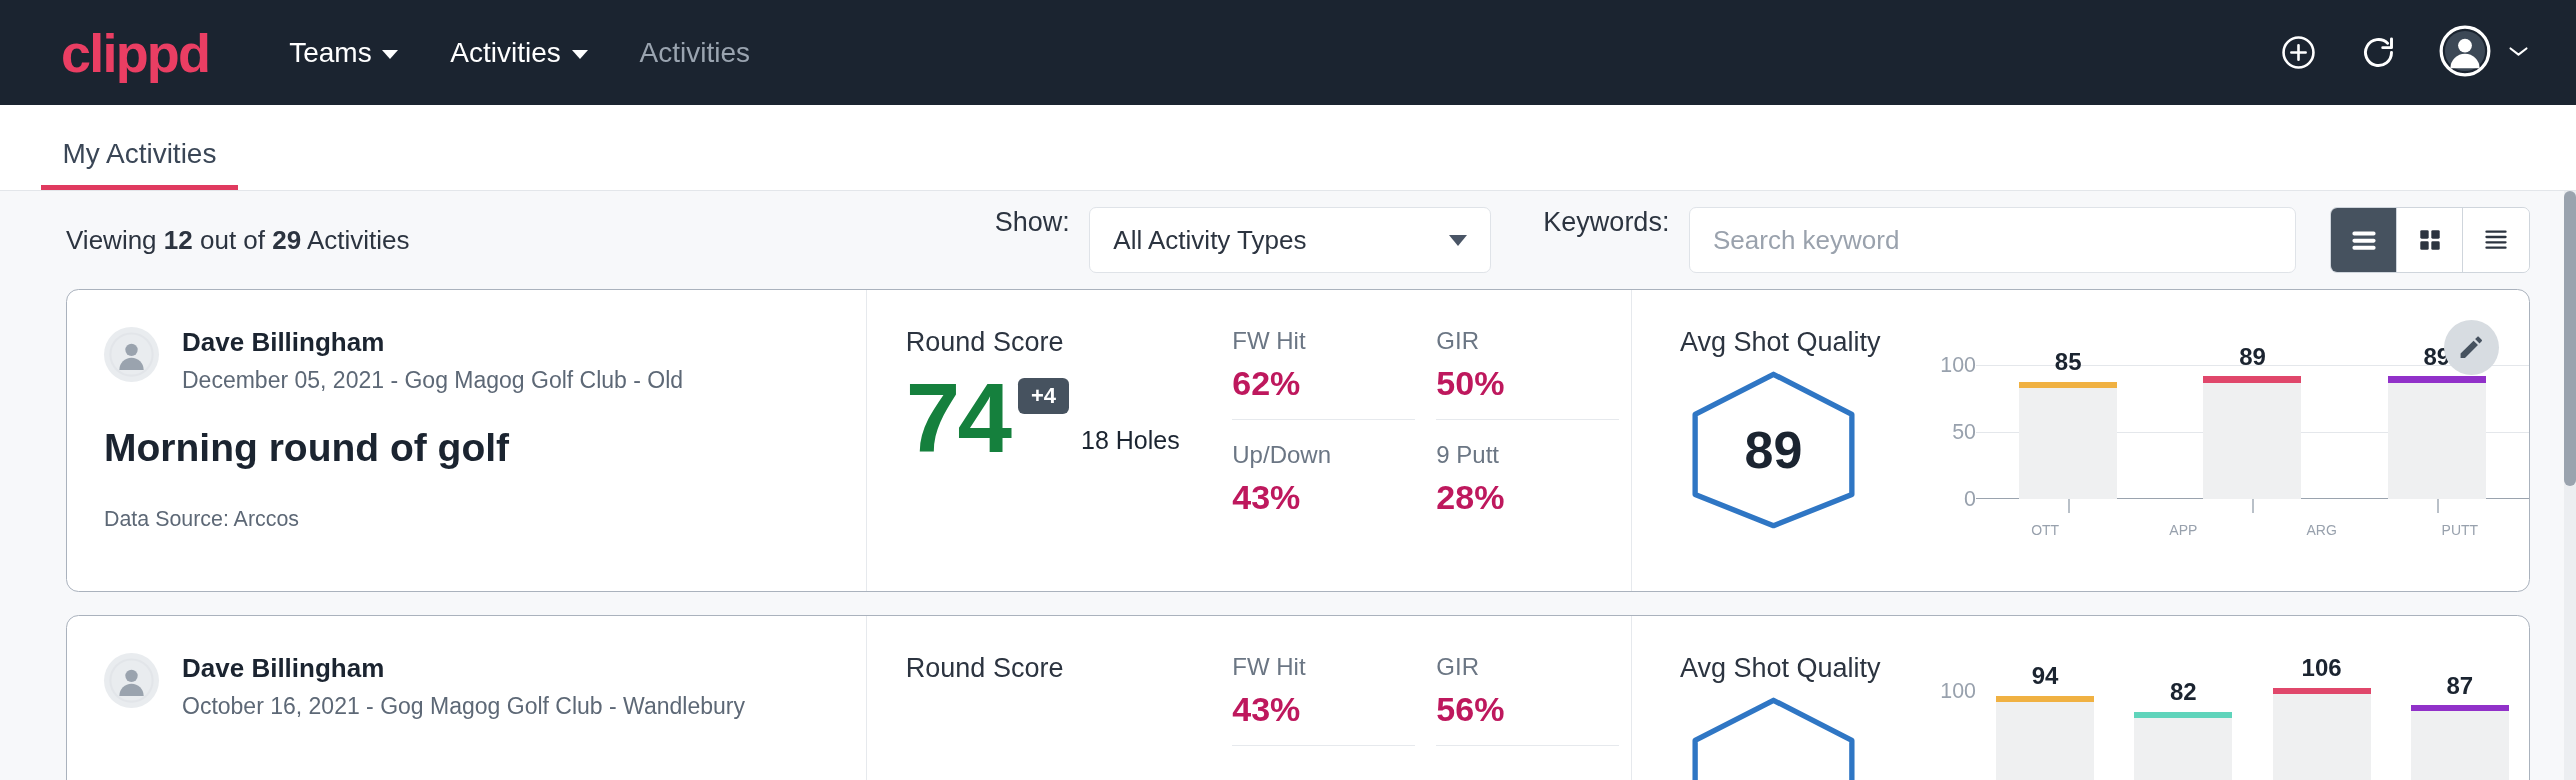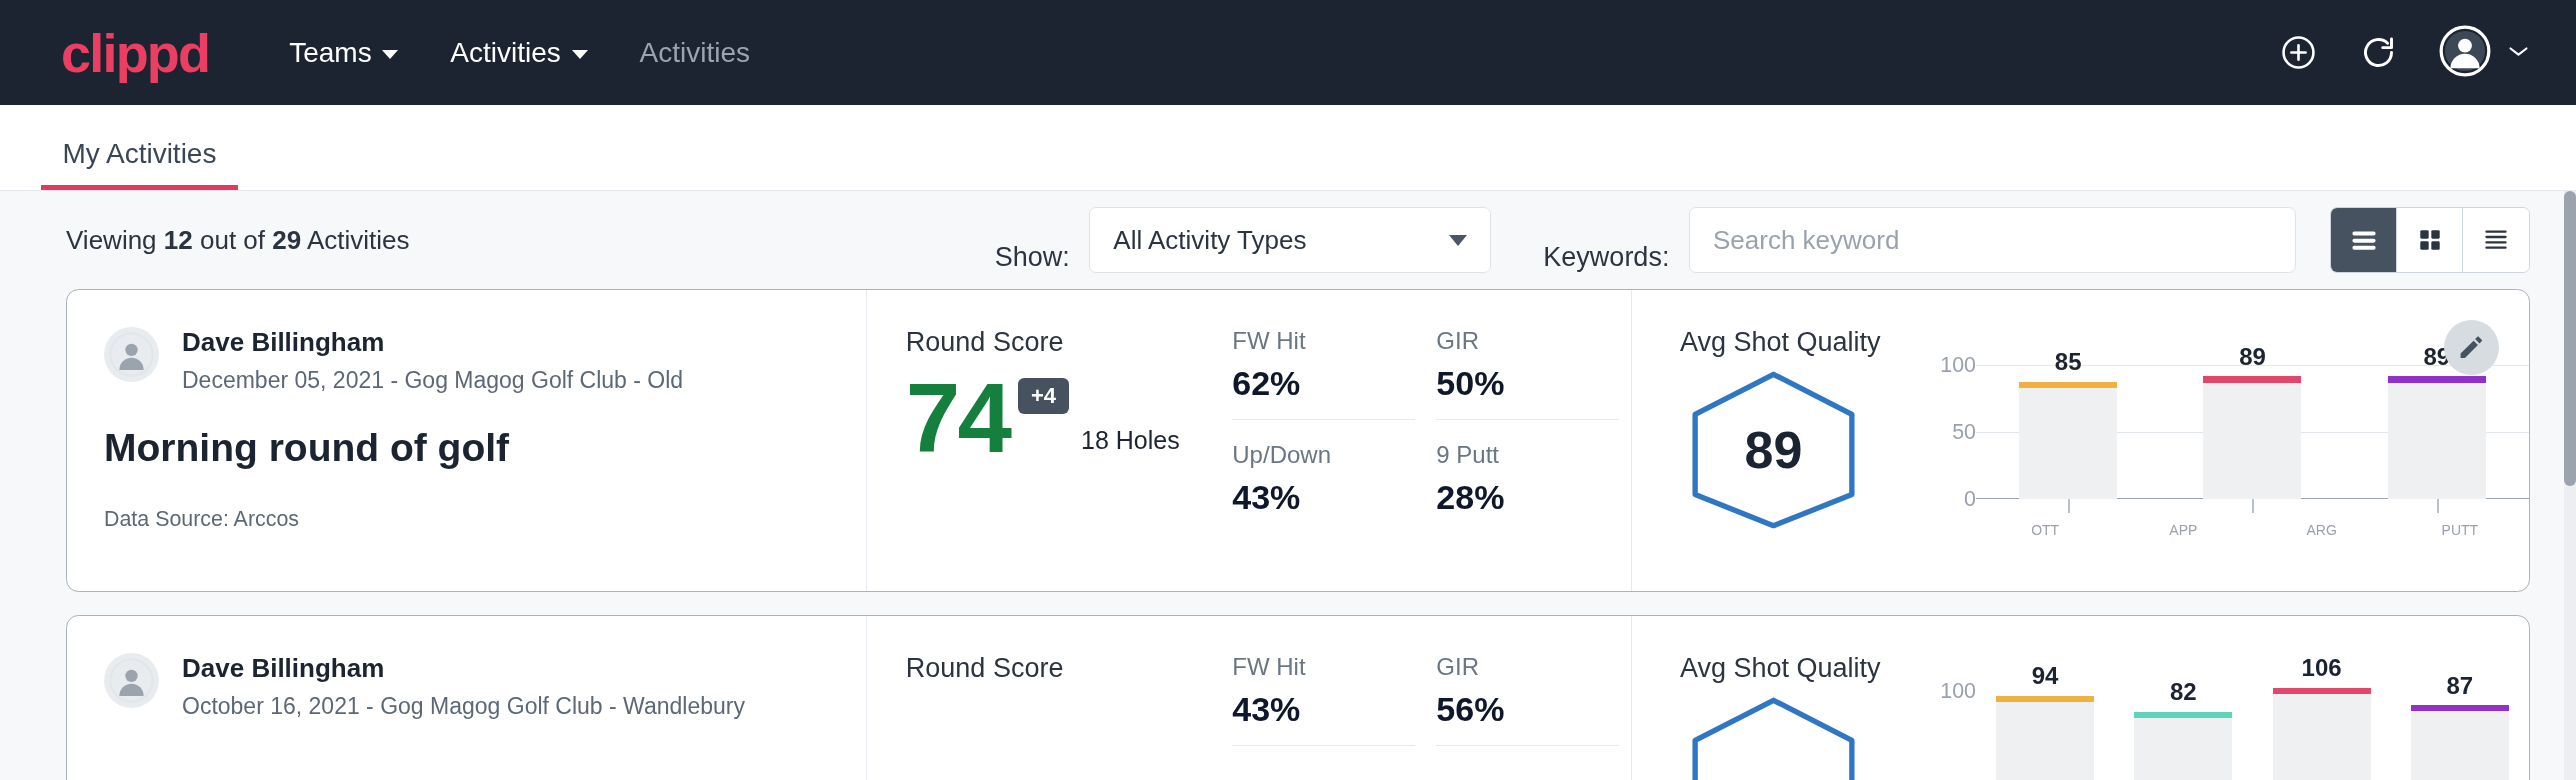--- a/index.html
+++ b/index.html
@@ -78,21 +78,21 @@
     display: flex;
     align-items: center;
     padding: 0 46px 0 66px;
     background: #f7f8fa;
   }
   .viewing { font-size: 26px; color: #2c3440; }
   .viewing b { font-weight: 700; }
   .filter-right {
     margin-left: auto;
     display: flex;
-    align-items: flex-end;
+    align-items: flex-start;
     gap: 0;
   }
   .lbl { font-size: 27px; color: #2c3440; margin-right: 19.6px; }
   .select {
     width: 402px; height: 66px;
     background: #fff;
     border: 0.9px solid #dfe3e8;
     border-radius: 7.1px;
     display: flex; align-items: center;
     padding: 0 23px;
@@ -187,21 +187,21 @@
     display: grid;
     grid-template-columns: 1fr 1fr;
     grid-template-rows: auto auto;
     column-gap: 21.4px;
     align-content: start;
     border-right: 0.9px solid #e6e9ed;
   }
   .stat { padding-right: 32px; }
   .stat.bord { border-bottom: 0.9px solid #e6e9ed; padding-bottom: 16px; }
   .stat-k { font-size: 24px; color: #6b7684; }
-  .stat-v { font-size: 34px; font-weight: 700; color: #0f172a; margin-top: 9px; }
+  .stat-v { font-size: 34px; font-weight: 700; color: #be185d; margin-top: 9px; }
   .stat.r2 { margin-top: 21.4px; }
 
   .col-quality { flex: 1; padding: 37px 0 0 48px; display: flex; flex-direction: column; }
   .q-body { display: flex; align-items: flex-start; margin-top: 7.1px; }
   .hexwrap { position: relative; width: 187px; height: 170px; flex: 0 0 auto; }
   .hexnum {
     position: absolute; inset: 0;
     display: flex; align-items: center; justify-content: center;
     font-size: 52px; font-weight: 700; color: #1b2430;
   }

